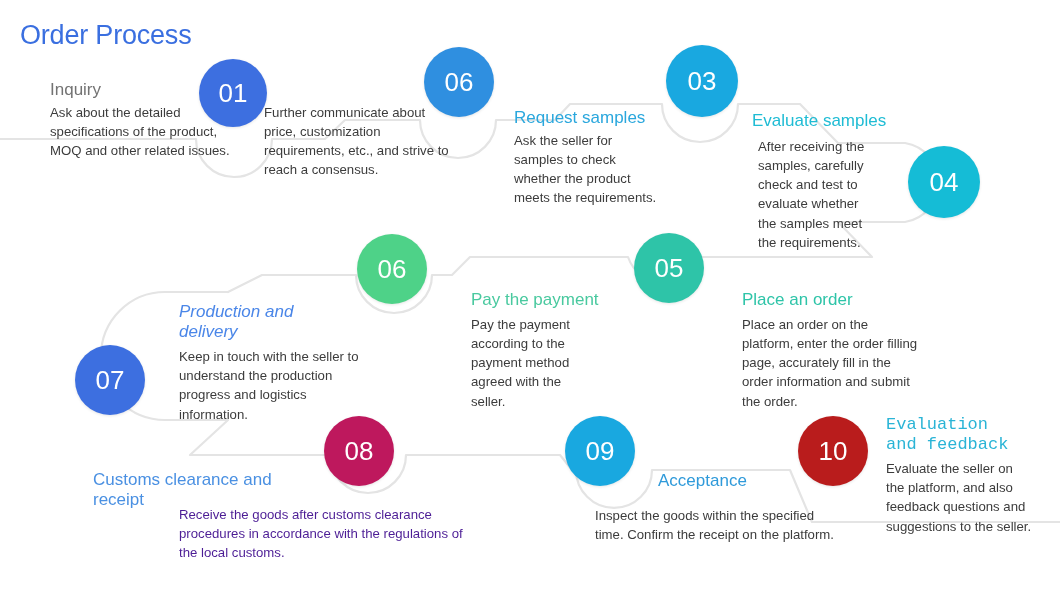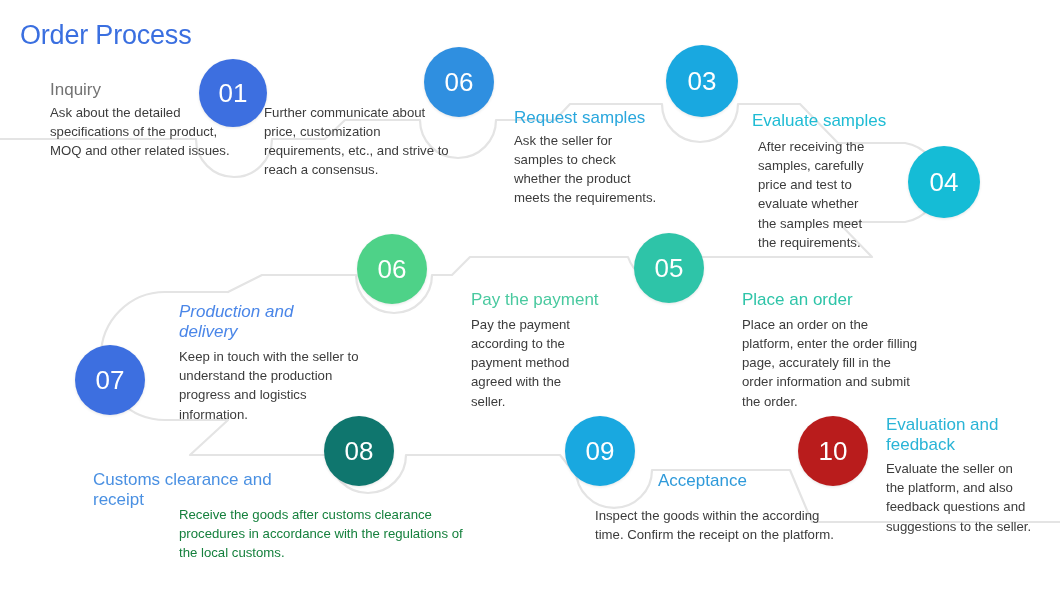--- a/index.html
+++ b/index.html
@@ -97,21 +97,21 @@
   </div>
   <div class="circle" style="left:634px;top:233px;width:70px;height:70px;background:#2ec4a8;">
     <span>05</span>
   </div>
   <div class="circle" style="left:357px;top:234px;width:70px;height:70px;background:#4ed288;">
     <span>06</span>
   </div>
   <div class="circle" style="left:75px;top:345px;width:70px;height:70px;background:#3d6fe0;">
     <span>07</span>
   </div>
-  <div class="circle" style="left:324px;top:416px;width:70px;height:70px;background:#0f766e;">
+  <div class="circle" style="left:324px;top:416px;width:70px;height:70px;background:#be185d;">
     <span>08</span>
   </div>
   <div class="circle" style="left:565px;top:416px;width:70px;height:70px;background:#19a8e0;">
     <span>09</span>
   </div>
   <div class="circle" style="left:798px;top:416px;width:70px;height:70px;background:#b91c1c;">
     <span>10</span>
   </div>
 
   <div class="step" style="left:50px;top:80px;width:180px;">
@@ -123,46 +123,46 @@
     <p>Further communicate about price, customization requirements, etc., and strive to reach a consensus.</p>
   </div>
 
   <div class="step" style="left:514px;top:108px;width:175px;">
     <h3 style="color:#2aa7dd;">Request samples</h3>
     <p style="width:150px;">Ask the seller for samples to check whether the product meets the requirements.</p>
   </div>
 
   <div class="step" style="left:752px;top:111px;width:170px;">
     <h3 style="color:#1fbcd4;">Evaluate samples</h3>
-    <p style="width:122px;margin-left:6px;margin-top:6px;">After receiving the samples, carefully price and test to evaluate whether the samples meet the requirements.</p>
+    <p style="width:122px;margin-left:6px;margin-top:6px;">After receiving the samples, carefully check and test to evaluate whether the samples meet the requirements.</p>
   </div>
 
   <div class="step" style="left:742px;top:290px;width:185px;">
     <h3 style="color:#2ec4a8;">Place an order</h3>
     <p style="width:178px;margin-top:5px;">Place an order on the platform, enter the order filling page, accurately fill in the order information and submit the order.</p>
   </div>
 
   <div class="step" style="left:471px;top:290px;width:160px;">
     <h3 style="color:#49c99f;">Pay the payment</h3>
     <p style="width:128px;margin-top:5px;">Pay the payment according to the payment method agreed with the seller.</p>
   </div>
 
   <div class="step" style="left:179px;top:302px;width:160px;">
     <h3 style="color:#4a86e8;width:150px;font-style:italic;">Production and delivery</h3>
     <p style="width:200px;margin-top:5px;">Keep in touch with the seller to understand the production progress and logistics information.</p>
   </div>
 
   <div class="step" style="left:93px;top:470px;width:205px;">
     <h3 style="color:#4a90e2;width:200px;">Customs clearance and receipt</h3>
   </div>
-  <p class="step" style="left:179px;top:505px;width:300px;margin:0;font-size:13.2px;line-height:1.45;color:#15803d;">Receive the goods after customs clearance procedures in accordance with the regulations of the local customs.</p>
+  <p class="step" style="left:179px;top:505px;width:300px;margin:0;font-size:13.2px;line-height:1.45;color:#4c1d95;">Receive the goods after customs clearance procedures in accordance with the regulations of the local customs.</p>
 
   <div class="step" style="left:658px;top:471px;width:160px;">
     <h3 style="color:#2f9ada;">Acceptance</h3>
   </div>
-  <p class="step" style="left:595px;top:506px;width:245px;margin:0;font-size:13.2px;line-height:1.45;color:#3c3c3c;">Inspect the goods within the according time. Confirm the receipt on the platform.</p>
+  <p class="step" style="left:595px;top:506px;width:245px;margin:0;font-size:13.2px;line-height:1.45;color:#3c3c3c;">Inspect the goods within the specified time. Confirm the receipt on the platform.</p>
 
   <div class="step" style="left:886px;top:415px;width:160px;">
-    <h3 style="color:#2ab4d6;width:135px;">Evaluation and feedback</h3>
+    <h3 style="color:#2ab4d6;width:135px;font-family:Liberation Mono, monospace;">Evaluation and feedback</h3>
     <p style="width:148px;margin-top:4px;">Evaluate the seller on the platform, and also feedback questions and suggestions to the seller.</p>
   </div>
 
 </div>
 
 </body></html>

